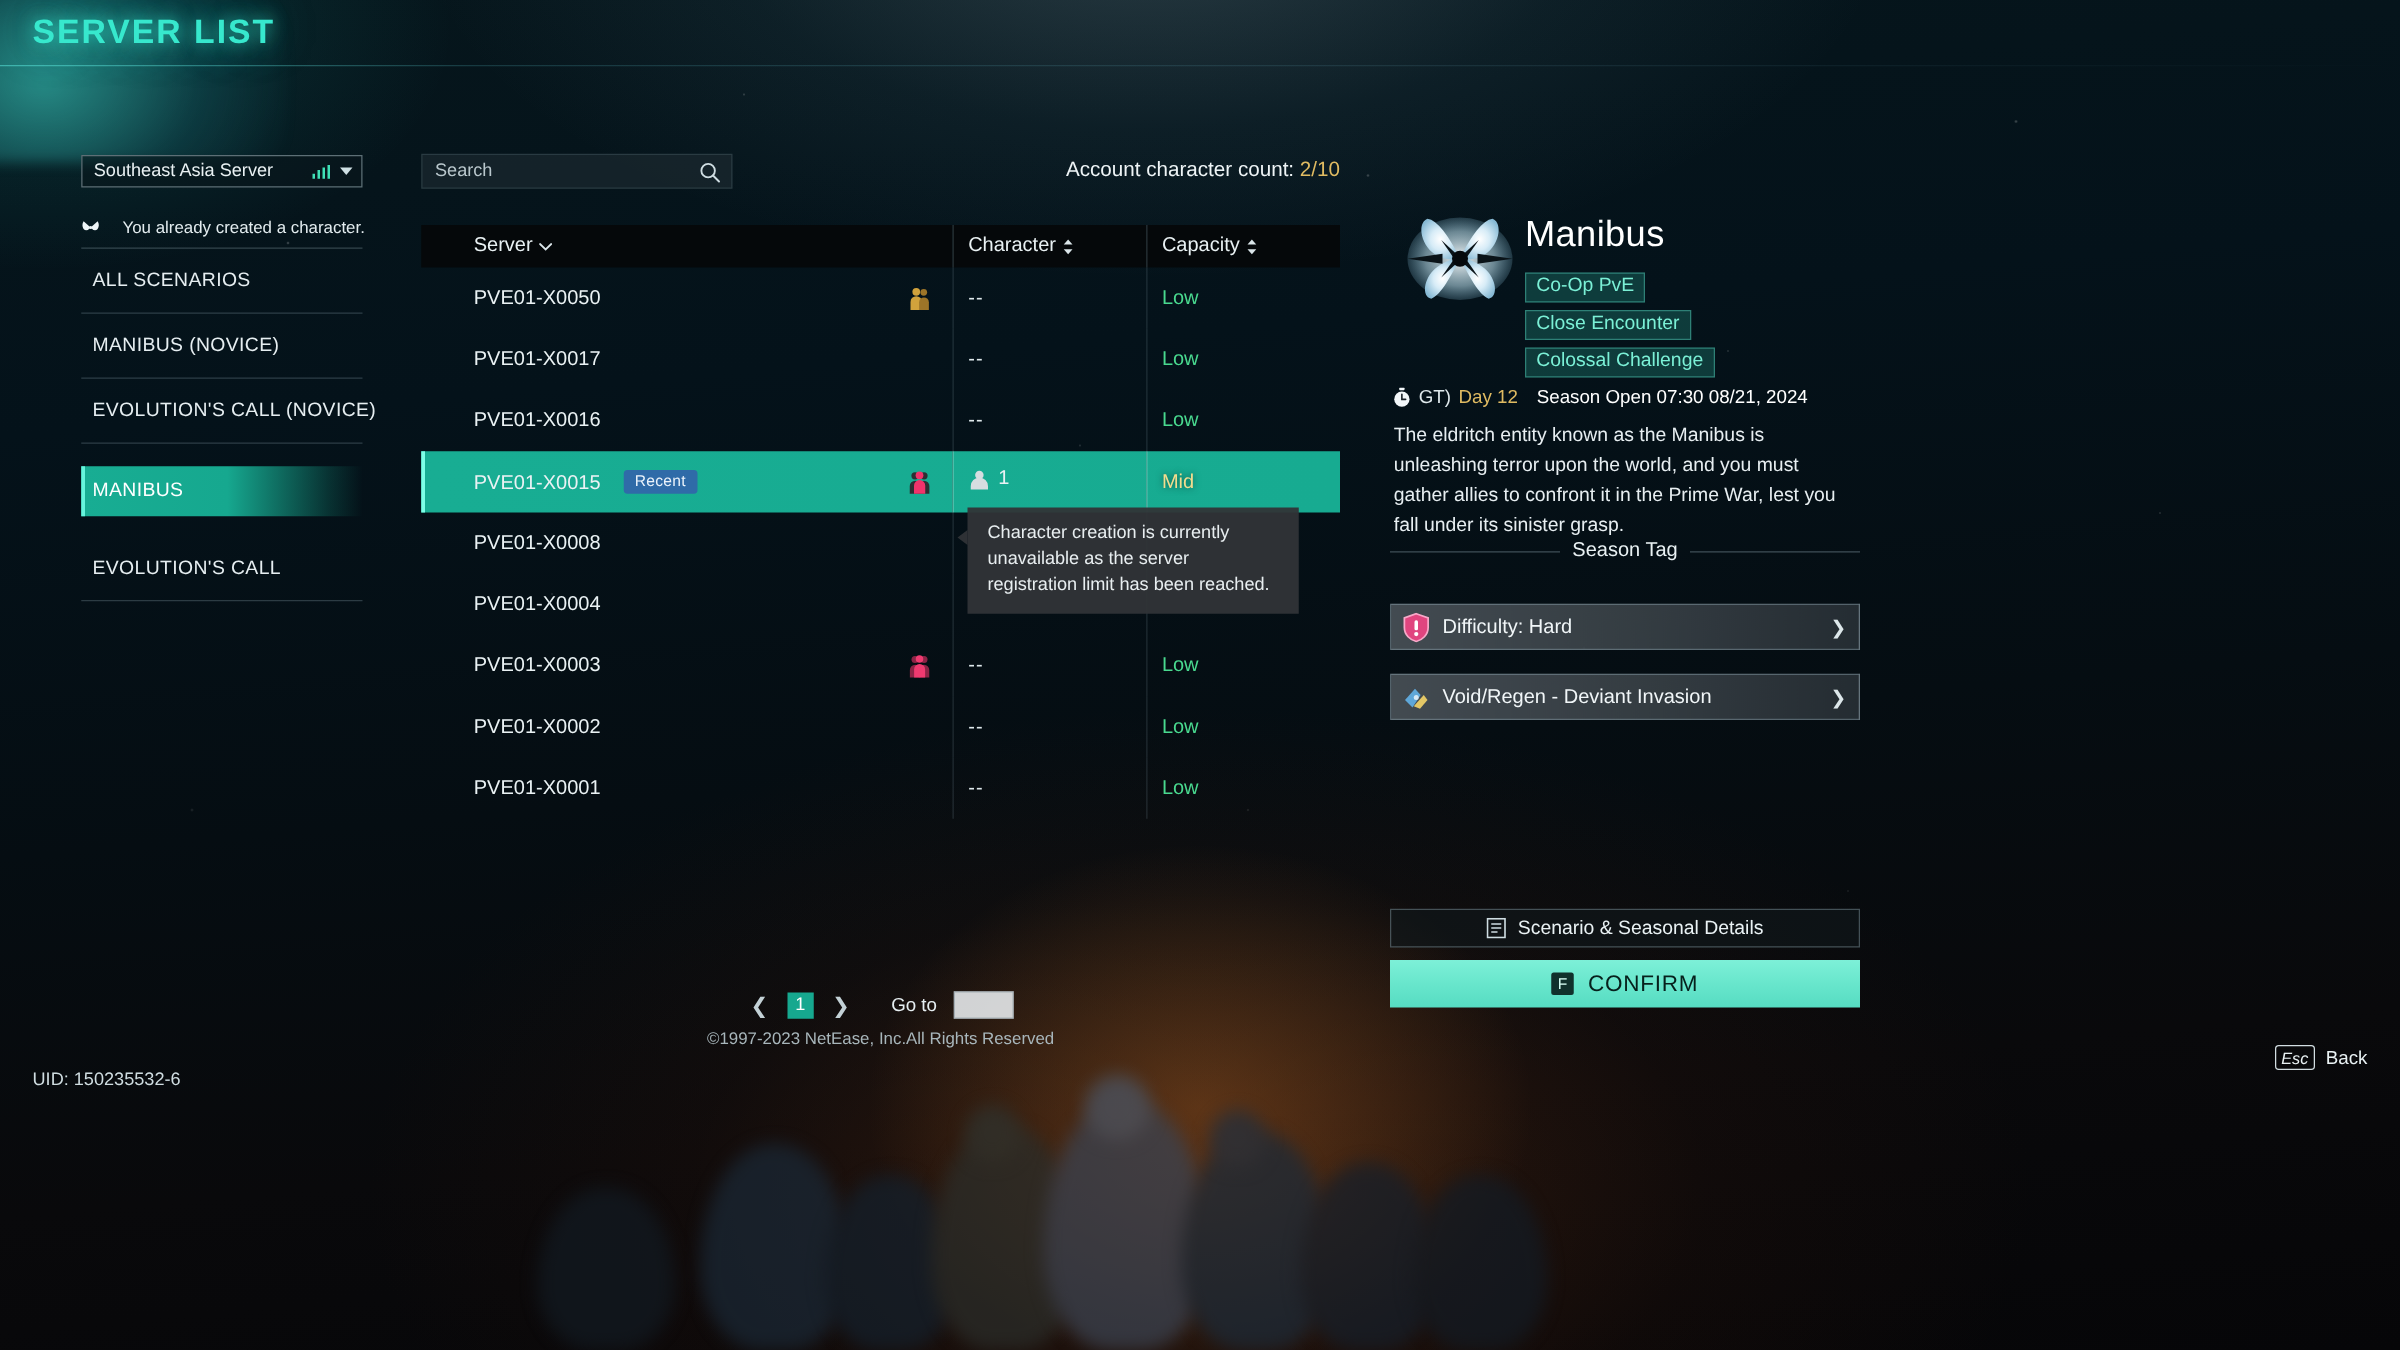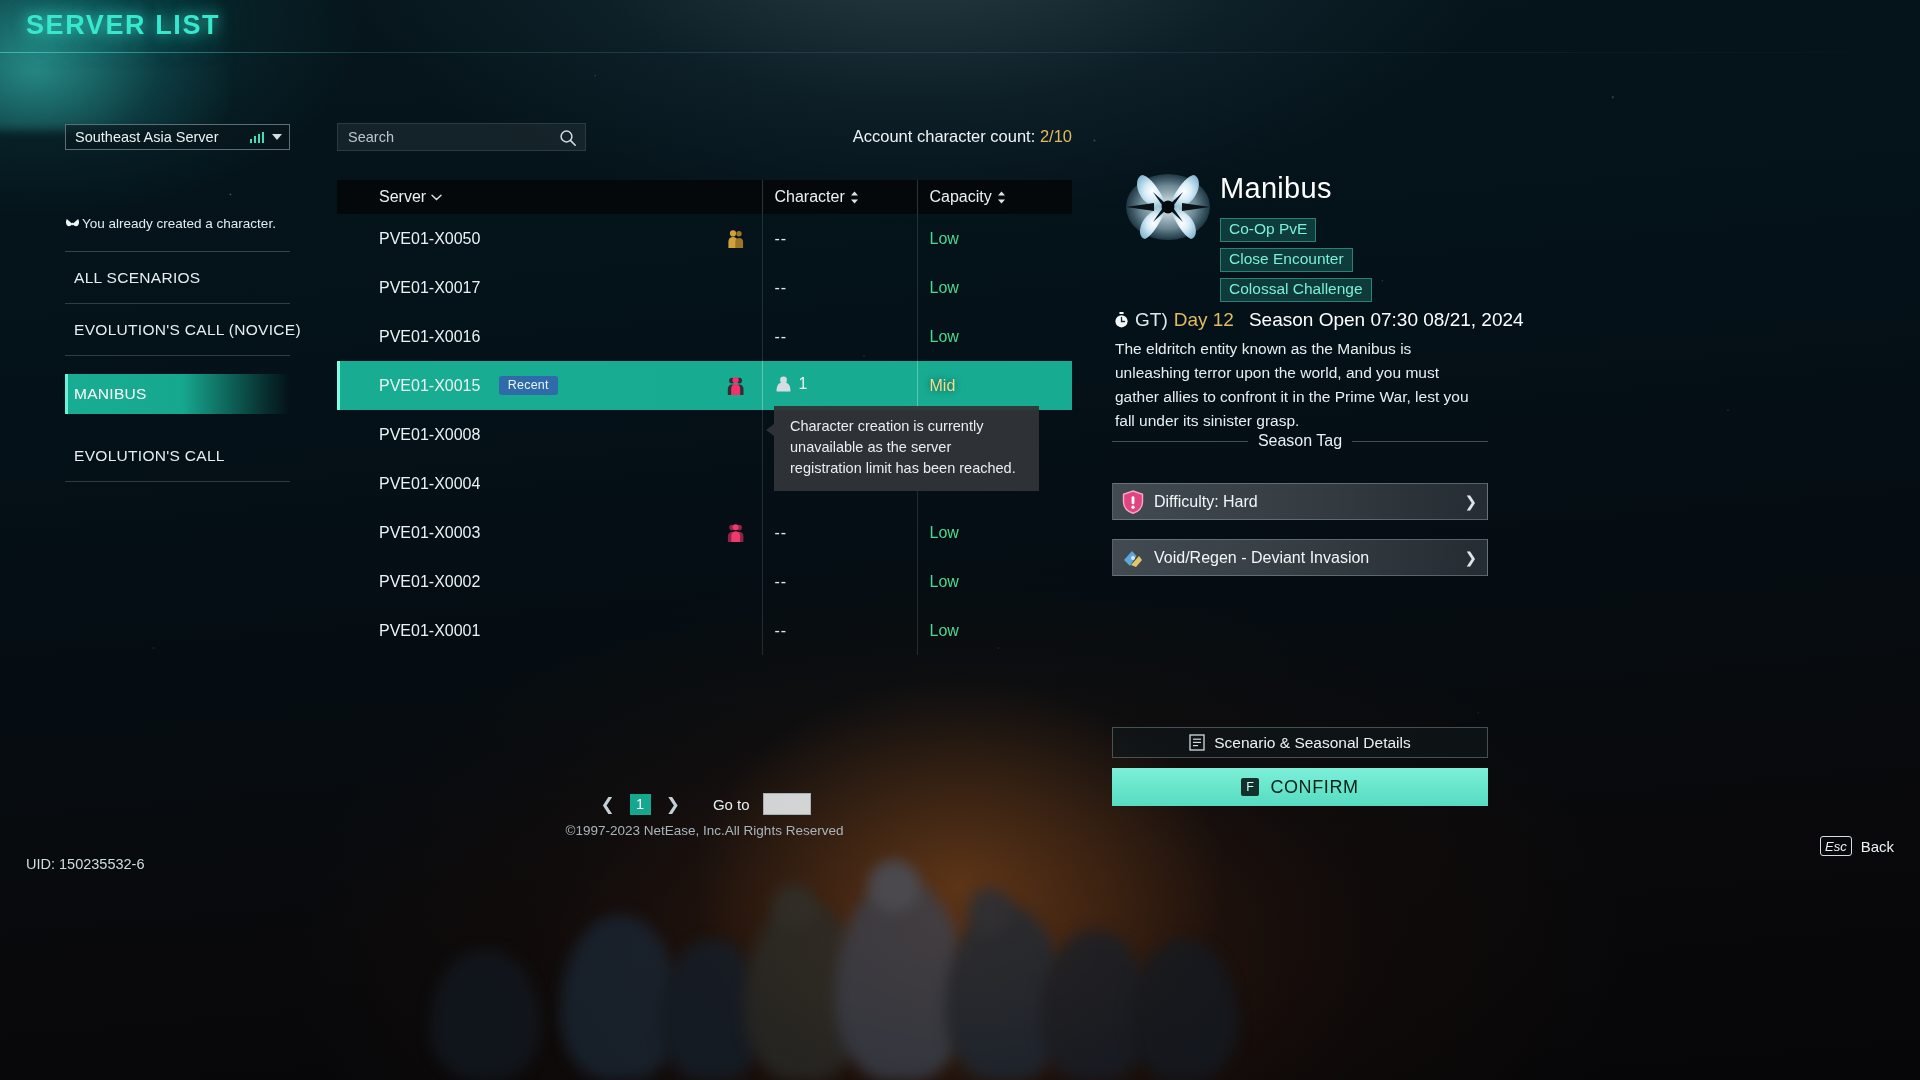--- a/index.html
+++ b/index.html
@@ -71,22 +71,22 @@
     white-space: nowrap;
   }
   #region-select .rs-label { flex: 1; }
   .bars { display: inline-flex; align-items: flex-end; gap: 1.5px; height: 11px; margin-right: 8px; }
   .bars i { display: block; width: 2.5px; background: #3fe0b6; }
   .bars i:nth-child(1){height:4px;} .bars i:nth-child(2){height:6.5px;}
   .bars i:nth-child(3){height:9px;} .bars i:nth-child(4){height:11px;}
   .caret { width: 0; height: 0; border-left: 5.5px solid transparent; border-right: 5.5px solid transparent;
            border-top: 6px solid #cfe0e4; }
   #already-created {
-    display: flex; align-items: center; gap: 2px;
-    margin-top: 66px; padding-bottom: 20px;
+    display: flex; align-items: center; gap: 18px;
+    margin-top: 24px; padding-bottom: 9px;
     color: #e3ecef; font-size: 13.5px;
     border-bottom: 1px solid rgba(150,175,185,.32);
     white-space: nowrap;
   }
   .mini-bfly { width: 15px; height: 12px; flex: none; }
   .navlist { margin-top: 0; }
   .navitem {
     position: relative; height: 52px; display: flex; align-items: center;
     color: #e6eef1; font-size: 15.5px; letter-spacing: .3px;
     border-bottom: 1px solid rgba(150,175,185,.28);
@@ -193,21 +193,21 @@
     position: absolute; left: 108px; top: 12px;
     font-size: 29px; color: #ffffff; letter-spacing: .3px;
   }
   #tags { position: absolute; left: 108px; top: 58px; display: flex; flex-direction: column; align-items: flex-start; gap: 6px; }
   .tag {
     background: rgba(40,160,140,.30); border: 1px solid rgba(90,225,200,.42);
     color: #7bf0d6; font-size: 15.5px; padding: 1px 8px 3px; white-space: nowrap;
   }
   #season-line {
     position: absolute; left: 2px; top: 149px; display: flex; align-items: center; gap: 6px;
-    font-size: 19px; white-space: nowrap;
+    font-size: 15px; white-space: nowrap;
   }
   #season-line .gt { color: #dfe9ec; }
   #season-line .day { color: #e0bb62; }
   #season-line .open { color: #ffffff; margin-left: 9px; }
   #desc {
     position: absolute; left: 3px; top: 177px; width: 372px;
     color: #e7eef1; font-size: 15.5px; line-height: 24px;
   }
   #season-tag-head {
     position: absolute; left: 0; top: 272px; width: 376px;
@@ -293,20 +293,23 @@
         <path d="M12 9 L3 1 Q0 6 3 11 Q7 15 12 9 Z" fill="#eef5f7"></path>
         <path d="M12 9 L21 1 Q24 6 21 11 Q17 15 12 9 Z" fill="#eef5f7"></path>
         <circle cx="12" cy="9" r="2" fill="#eef5f7"></circle>
       </svg>
       <span>You already created a character.</span>
     </div>
 
     <div class="navlist">
       <div class="navitem">
         <span>ALL SCENARIOS</span>
+      </div>
+      <div class="navitem">
+        <span>MANIBUS (NOVICE)</span>
       </div>
       <div class="navitem spacer-after">
         <span>EVOLUTION'S CALL (NOVICE)</span>
       </div>
       <div class="navitem active">
         <span>MANIBUS</span>
       </div>
       <div class="navitem" style="margin-top:16px;">
         <span>EVOLUTION'S CALL</span>
       </div>

